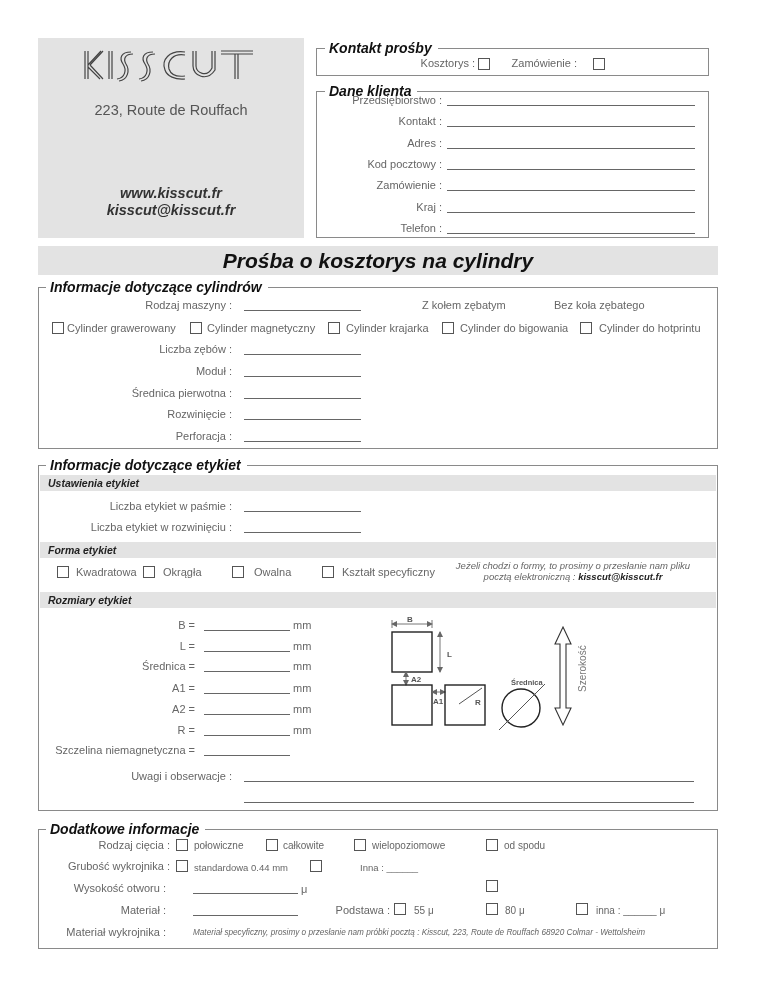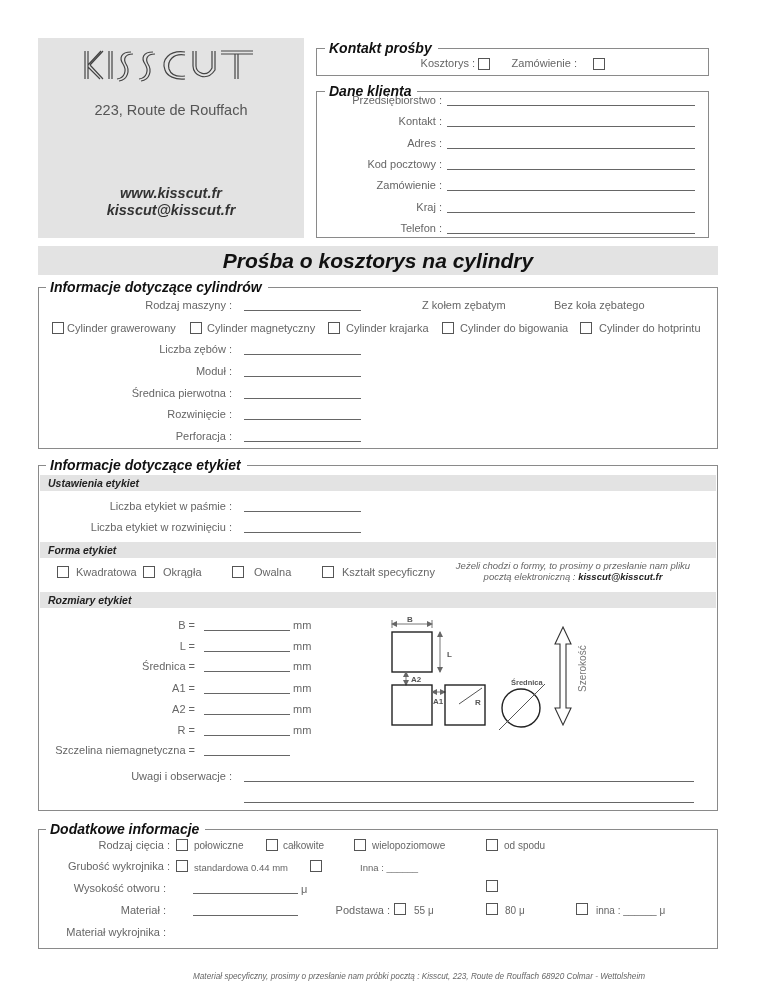--- a/index.html
+++ b/index.html
@@ -240,13 +240,13 @@
 <div class="line" style="left:193px; width:105px; top:915px;"></div>
 <div class="lbl" style="left:320px; width:70px; top:904px;">Podstawa :</div>
 <div class="cb" style="left:394px; top:903px;"></div>
 <div class="lbl-left" style="left:414px; top:904px; font-size:10px;">55 μ</div>
 <div class="cb" style="left:486px; top:903px;"></div>
 <div class="lbl-left" style="left:505px; top:904px; font-size:10px;">80 μ</div>
 <div class="cb" style="left:576px; top:903px;"></div>
 <div class="lbl-left" style="left:596px; top:904px; font-size:10px;text-align:center;">inna : ______ μ</div>
 
 <div class="lbl" style="left:40px; width:126px; top:926px;">Materiał wykrojnika :</div>
-<div class="small-italic" style="left:193px; top:927px; font-size:8.2px;margin-top:44px;">Materiał specyficzny, prosimy o przesłanie nam próbki pocztą : Kisscut, 223, Route de Rouffach 68920 Colmar - Wettolsheim</div>
+<div class="small-italic" style="left:193px; top:927px; font-size:8.2px;">Materiał specyficzny, prosimy o przesłanie nam próbki pocztą : Kisscut, 223, Route de Rouffach 68920 Colmar - Wettolsheim</div>
 
 </body></html>

